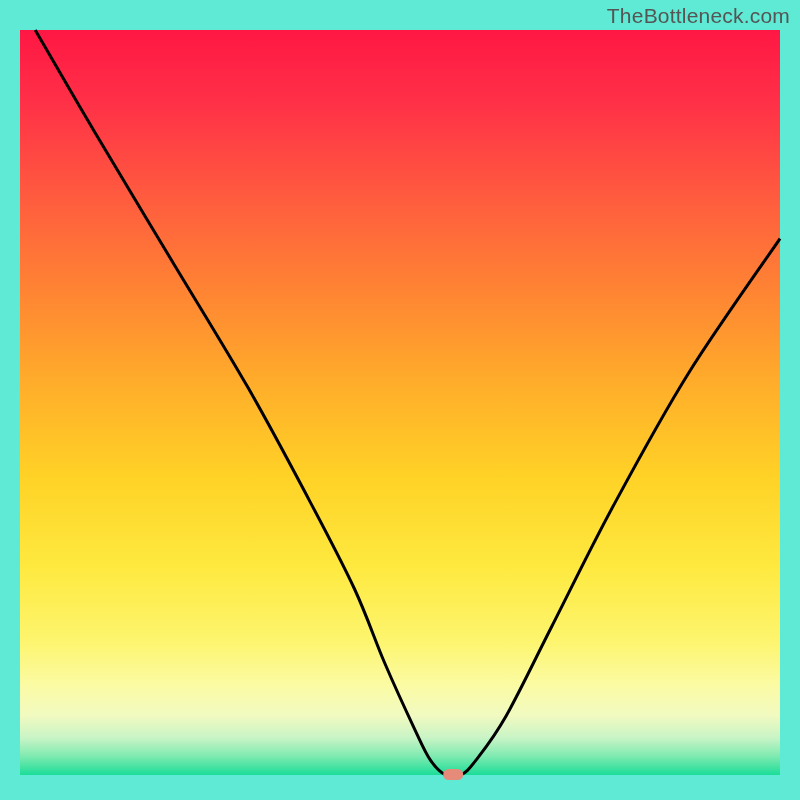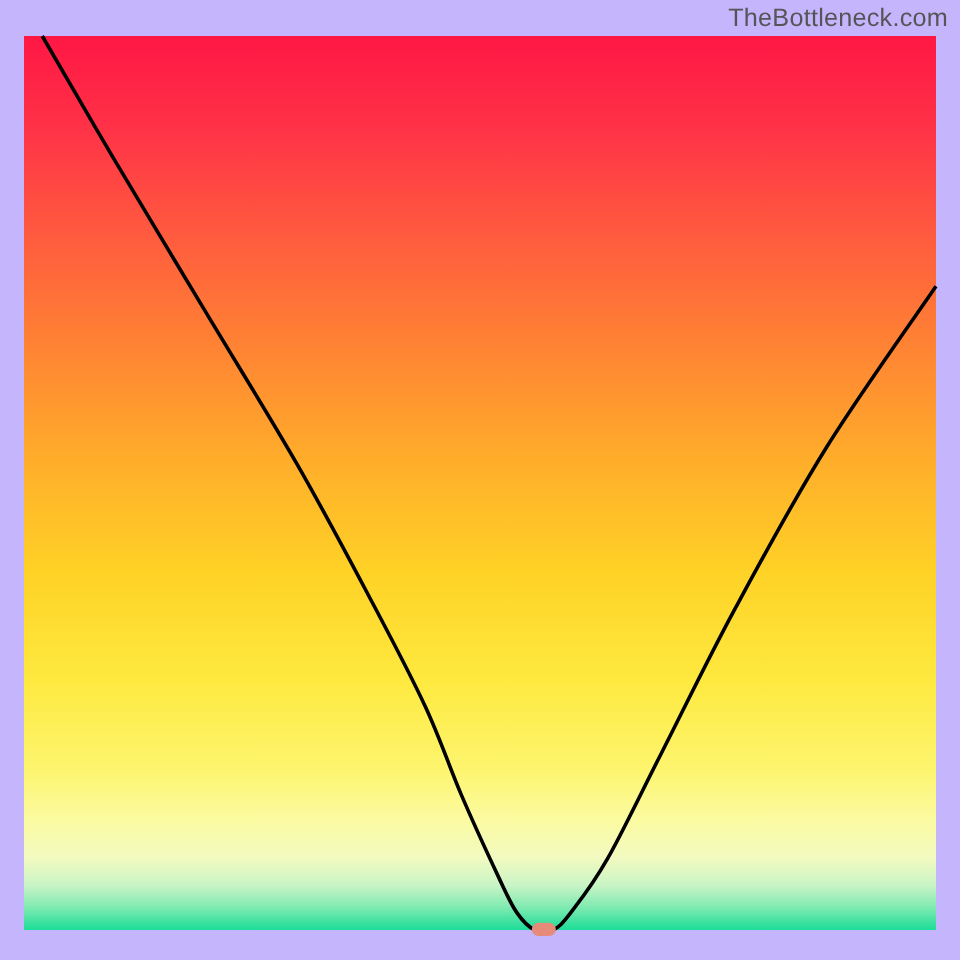--- a/index.html
+++ b/index.html
@@ -8,21 +8,21 @@
     width: 800px;
     height: 800px;
     background: #000;
     overflow: hidden;
     font-family: Arial, Helvetica, sans-serif;
   }
   .container {
     position: relative;
     width: 800px;
     height: 800px;
-    background: #c4b5fd;
+    background: #5eead4;
   }
   .attribution {
     position: absolute;
     top: 4px;
     right: 10px;
     color: #555555;
     font-size: 21px;
     font-weight: 500;
     letter-spacing: 0.2px;
     z-index: 10;

